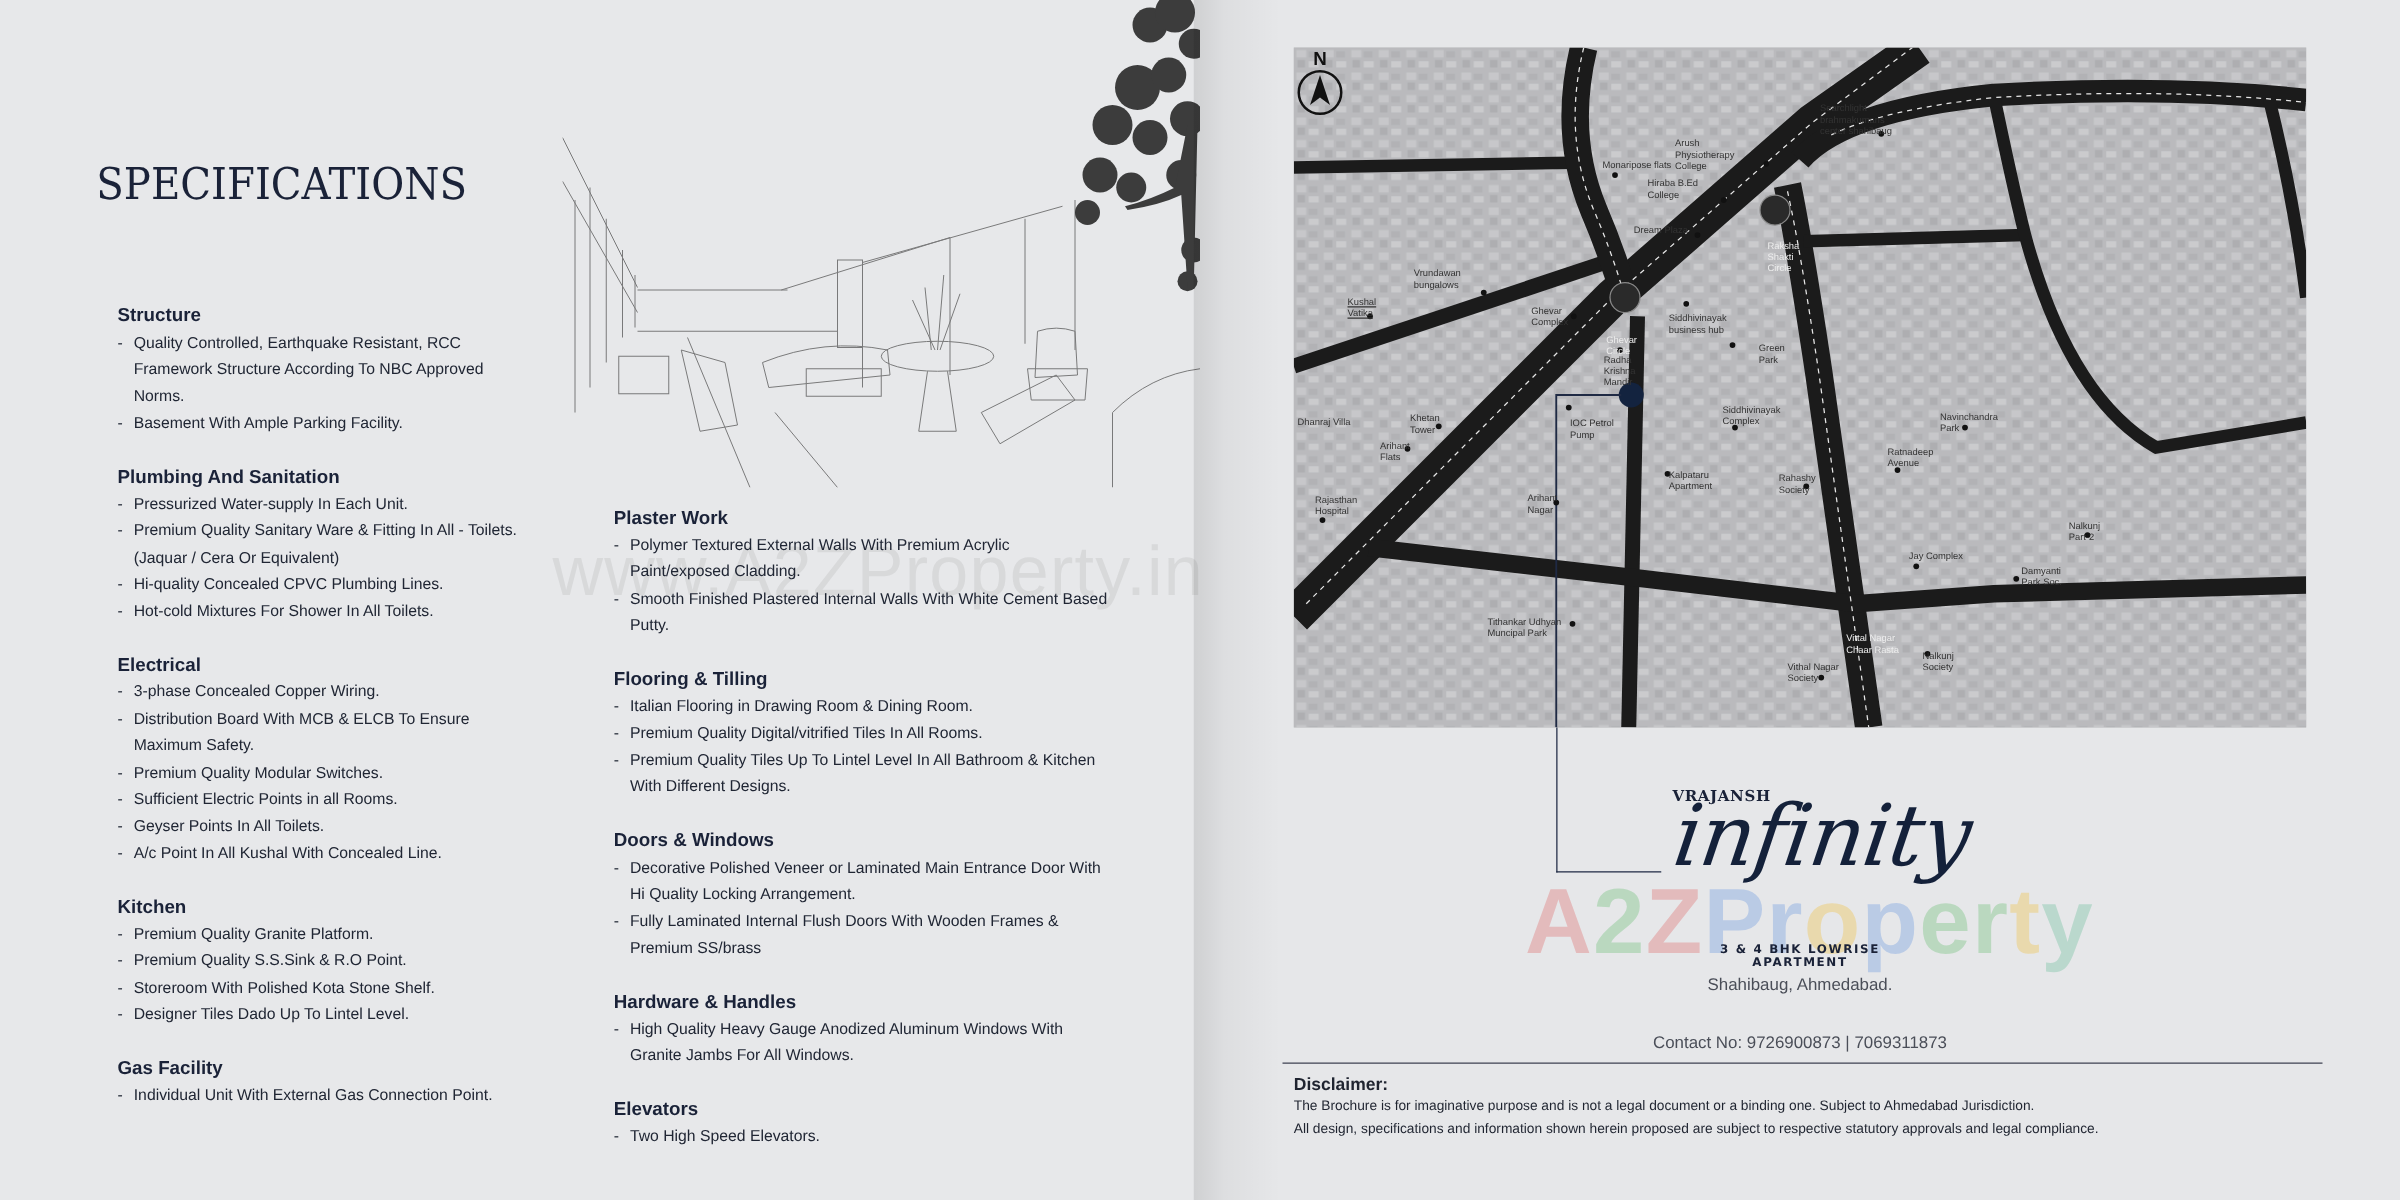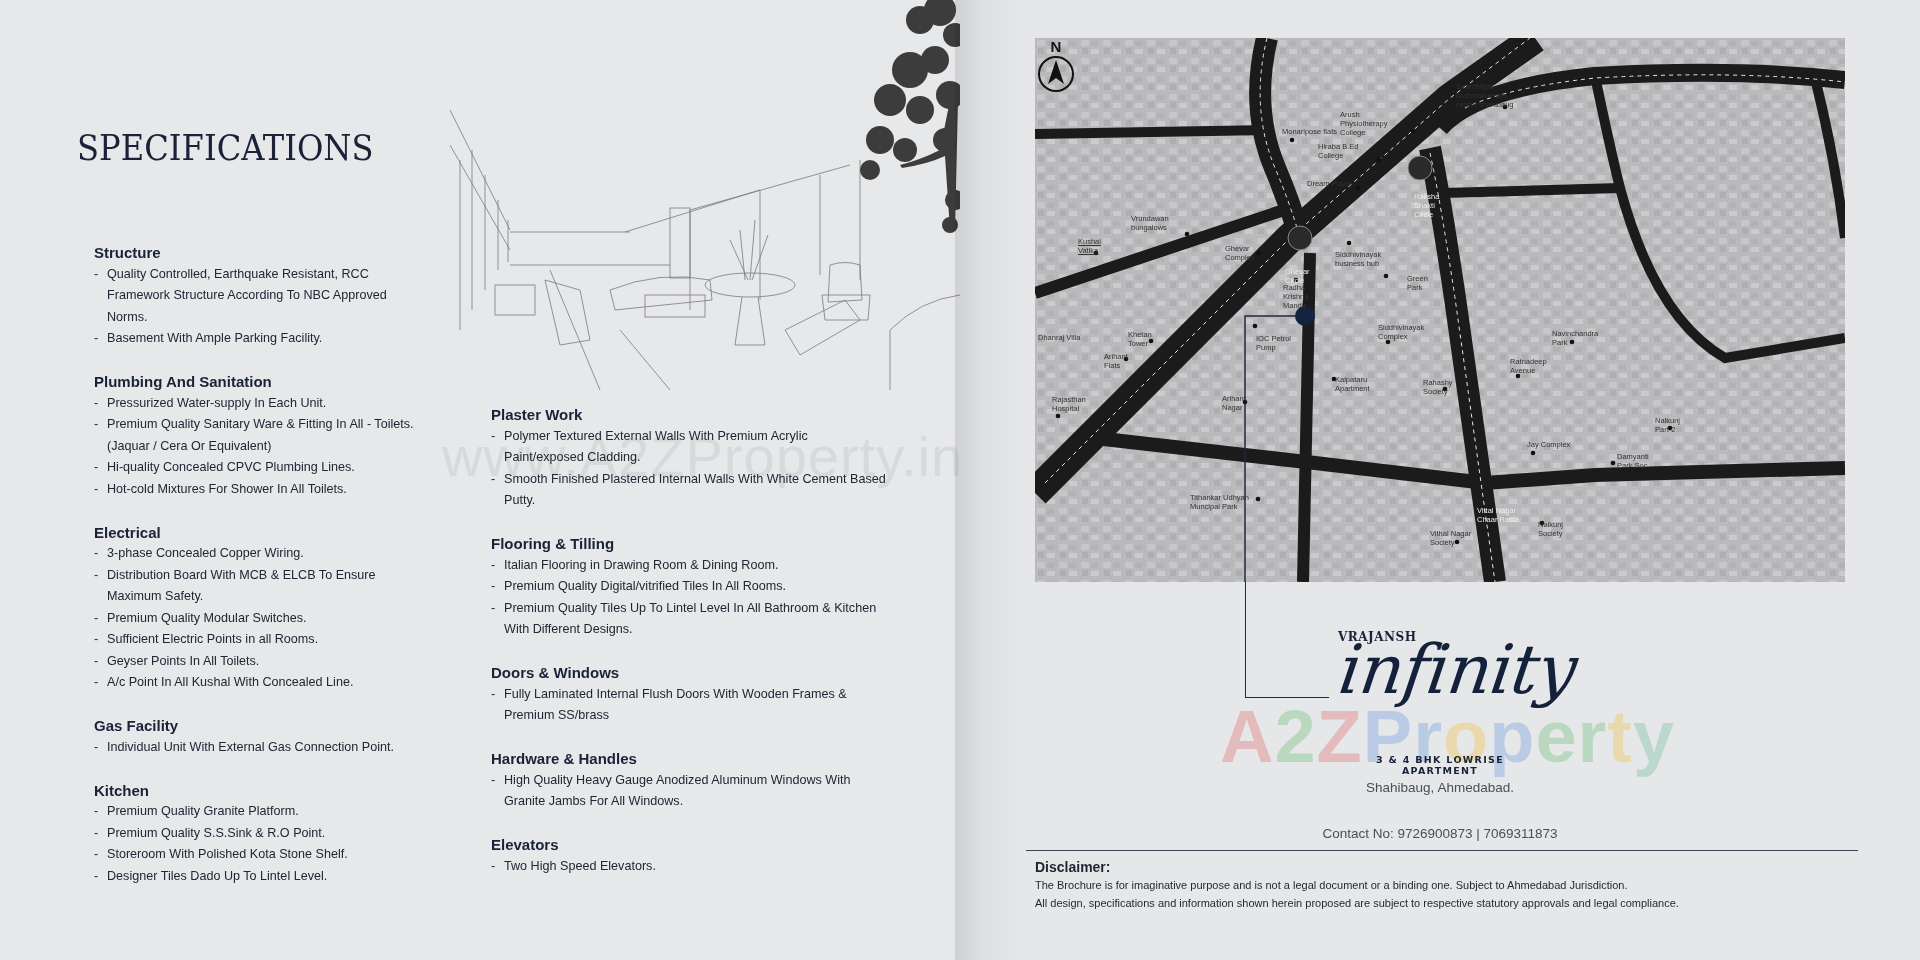--- a/index.html
+++ b/index.html
@@ -147,54 +147,55 @@
           <ul>
             <li>3-phase Concealed Copper Wiring.</li>
             <li>Distribution Board With MCB &amp; ELCB To Ensure Maximum Safety.</li>
             <li>Premium Quality Modular Switches.</li>
             <li>Sufficient Electric Points in all Rooms.</li>
             <li>Geyser Points In All Toilets.</li>
             <li>A/c Point In All Kushal With Concealed Line.</li>
           </ul>
         </div>
         <div class="section">
-          <h3>Gas Facility</h3>
-          <ul>
-            <li>Individual Unit With External Gas Connection Point.</li>
-          </ul>
-        </div>
-        <div class="section">
           <h3>Kitchen</h3>
           <ul>
             <li>Premium Quality Granite Platform.</li>
             <li>Premium Quality S.S.Sink &amp; R.O Point.</li>
             <li>Storeroom With Polished Kota Stone Shelf.</li>
             <li>Designer Tiles Dado Up To Lintel Level.</li>
           </ul>
         </div>
+        <div class="section">
+          <h3>Gas Facility</h3>
+          <ul>
+            <li>Individual Unit With External Gas Connection Point.</li>
+          </ul>
+        </div>
       </div>
     <div class="col col-2" id="col2">
         <div class="section">
           <h3>Plaster Work</h3>
           <ul>
             <li>Polymer Textured External Walls With Premium Acrylic Paint/exposed Cladding.</li>
             <li>Smooth Finished Plastered Internal Walls With White Cement Based Putty.</li>
           </ul>
         </div>
         <div class="section">
           <h3>Flooring &amp; Tilling</h3>
           <ul>
             <li>Italian Flooring in Drawing Room &amp; Dining Room.</li>
             <li>Premium Quality Digital/vitrified Tiles In All Rooms.</li>
             <li>Premium Quality Tiles Up To Lintel Level In All Bathroom &amp; Kitchen With Different Designs.</li>
           </ul>
         </div>
         <div class="section">
           <h3>Doors &amp; Windows</h3>
           <ul>
+            <li>Decorative Polished Veneer or Laminated Main Entrance Door With Hi Quality Locking Arrangement.</li>
             <li>Fully Laminated Internal Flush Doors With Wooden Frames &amp; Premium SS/brass</li>
           </ul>
         </div>
         <div class="section">
           <h3>Hardware &amp; Handles</h3>
           <ul>
             <li>High Quality Heavy Gauge Anodized Aluminum Windows With Granite Jambs For All Windows.</li>
           </ul>
         </div>
         <div class="section">

